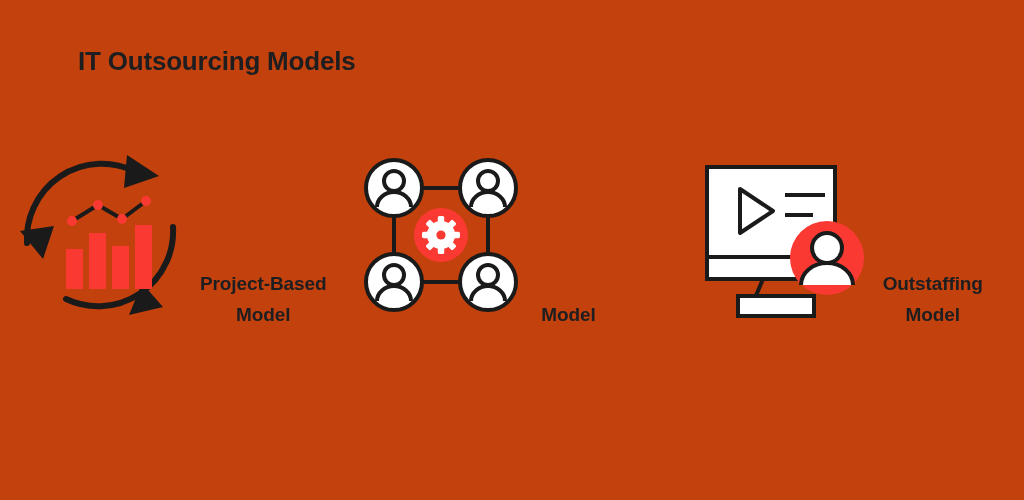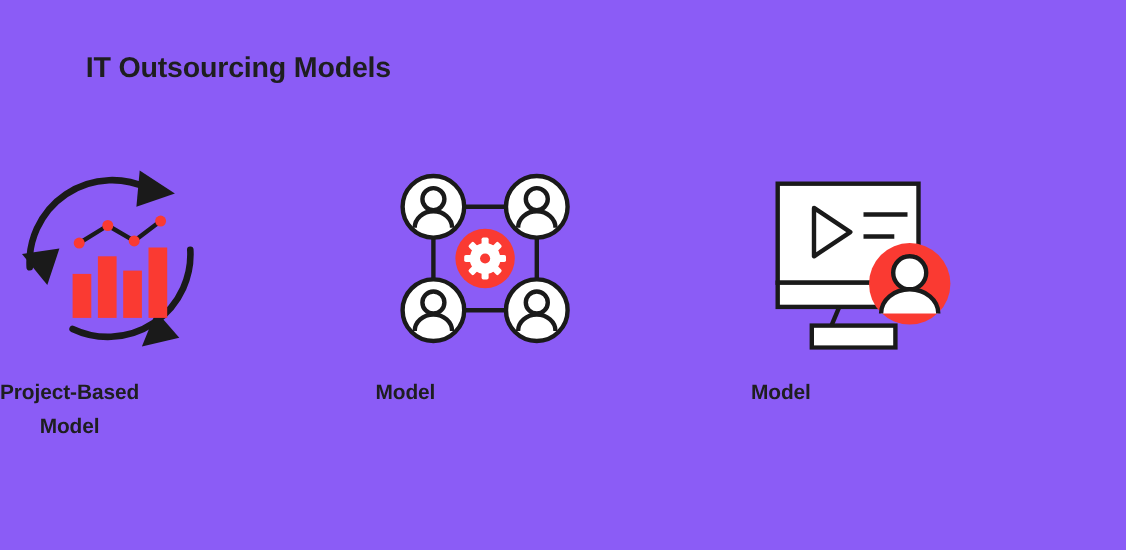--- a/index.html
+++ b/index.html
@@ -13,21 +13,21 @@
     background: #ffffff;
     font-family: "Liberation Sans", sans-serif;
     overflow: hidden;
     position: relative;
     -webkit-font-smoothing: antialiased;
   }
 
   .page {
     position: absolute;
     inset: 0;
-    background: #8b5cf6;
+    background: #c2410c;
   }
 
   .page-title {
     position: absolute;
     left: 78px;
     top: 46px;
     font-size: 26px;
     font-weight: bold;
     letter-spacing: -0.2px;
     color: #1e1e20;
@@ -41,22 +41,21 @@
     width: 1024px;
     display: flex;
     flex-direction: row;
     align-items: flex-start;
     justify-content: flex-start;
   }
 
   .card {
     width: 341.33px;
     display: flex;
-    flex-direction: column;
-    align-items: flex-start;
+    align-items: flex-end;
   }
 
   .card-icon {
     width: 200px;
     height: 190px;
     display: flex;
     align-items: center;
     justify-content: center;
   }
 
@@ -187,18 +186,19 @@
 
           <line x1="92" y1="42" x2="128" y2="42" stroke="#1a1a1a" stroke-width="4" stroke-linecap="square"></line>
           <line x1="92" y1="62" x2="116" y2="62" stroke="#1a1a1a" stroke-width="4" stroke-linecap="square"></line>
 
           <circle cx="132" cy="105" r="37" fill="#fa3a32"></circle>
           <circle cx="132" cy="95" r="15" fill="#ffffff" stroke="#1a1a1a" stroke-width="4"></circle>
           <path d="M 106 132 a 26 22 0 0 1 52 0" fill="#ffffff" stroke="#1a1a1a" stroke-width="4"></path>
         </svg>
       </div>
       <div class="card-label">
+        <div>Outstaffing</div>
         <div>Model</div>
       </div>
     </div>
 
   </div>
 </div>
 
 </body></html>

